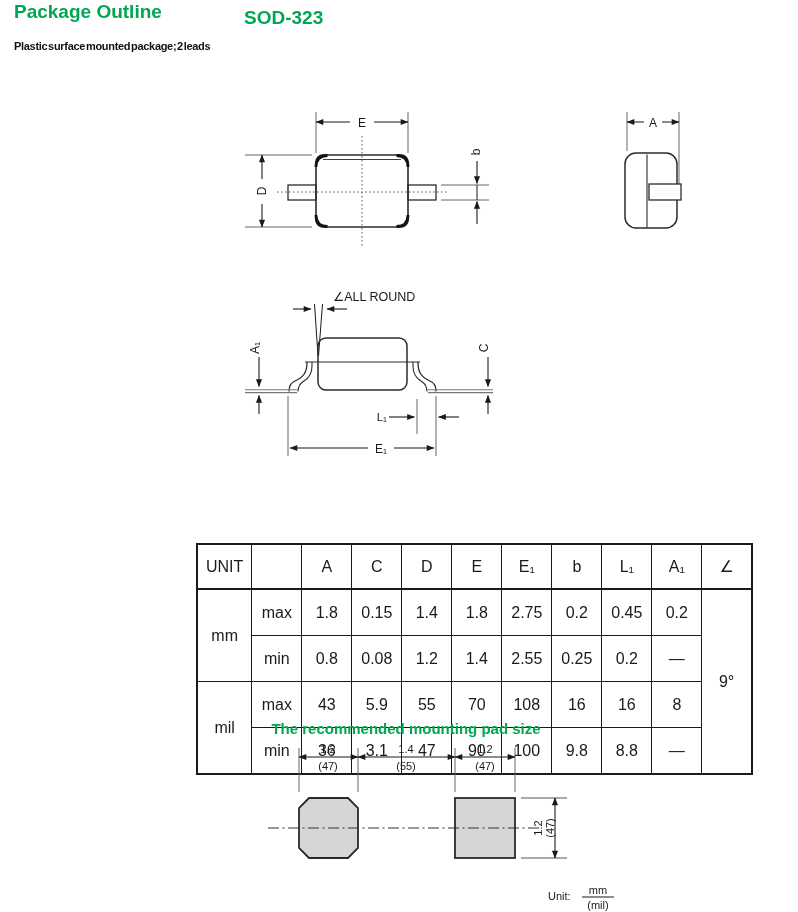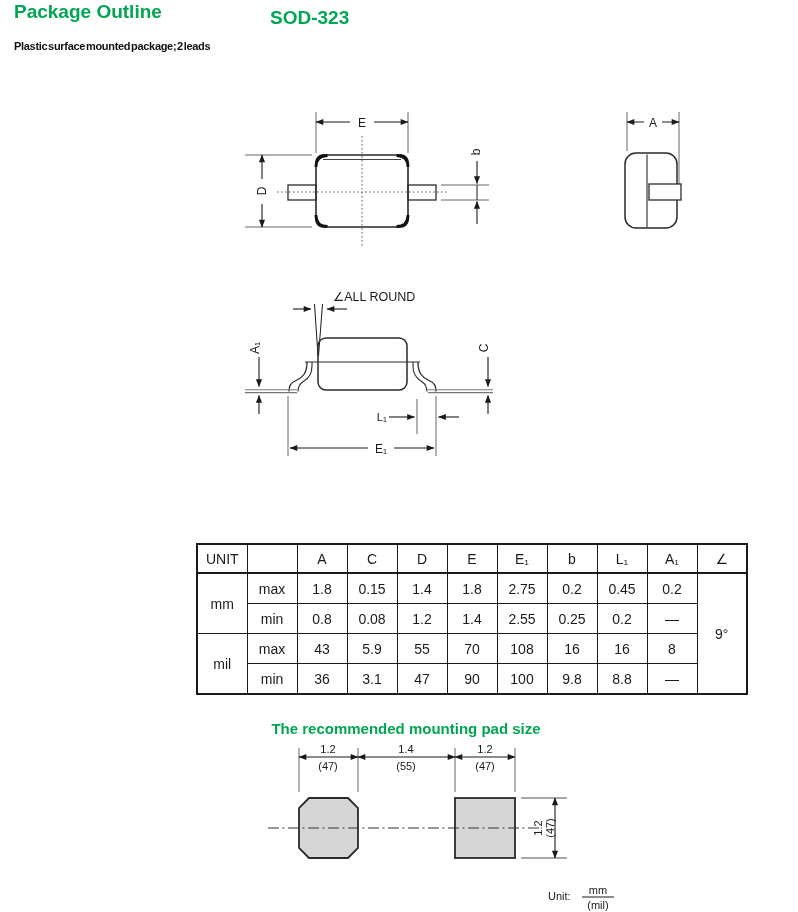--- a/index.html
+++ b/index.html
@@ -6,31 +6,31 @@
   body{width:798px;height:912px;position:relative;font-family:"Liberation Sans","DejaVu Sans",sans-serif;color:#1a1a1a;}
   .abs{position:absolute;}
   .title{font-size:19px;font-weight:bold;color:#00A651;letter-spacing:0px;}
   .subtitle{font-size:11px;font-weight:bold;color:#111;letter-spacing:-0.3px;word-spacing:-2px;}
   .green-heading{width:798px;text-align:center;font-size:15px;font-weight:bold;color:#00A651;}
   svg{position:absolute;overflow:visible;}
   svg text{font-family:"Liberation Sans","DejaVu Sans",sans-serif;fill:#1a1a1a;}
   .dimtxt{font-size:12px;}
   .smalltxt{font-size:11px;}
   table.dim{border-collapse:collapse;position:absolute;left:196px;top:543px;table-layout:fixed;}
-  table.dim td{border:1px solid #1a1a1a;text-align:center;vertical-align:middle;font-size:14px;color:#1a1a1a;padding:0;}
+  table.dim td{border:1px solid #1a1a1a;text-align:center;vertical-align:middle;font-size:16px;color:#1a1a1a;padding:8px;}
   table.dim{border:2px solid #1a1a1a;}
   table.dim tr.hdr td{height:27px;border-bottom-width:2px;}
   table.dim tr.datarow td{height:29px;}
   td.angle-cell{font-size:14px;}
 </style>
 </head>
 <body>
 
 <div class="abs title" style="left:14px;top:1px;">Package Outline</div>
-<div class="abs title" style="left:270px;top:7px;">SOD-323</div>
+<div class="abs title" style="left:244px;top:7px;">SOD-323</div>
 <div class="abs subtitle" style="left:14px;top:40px;">Plastic surface mounted package; 2 leads</div>
 
 <svg class="abs" style="left:230px;top:95px;" width="270" height="170" viewBox="230 95 270 170">
   <defs>
     <marker id="arT" viewBox="0 0 10 10" refX="9.5" refY="5" markerWidth="10" markerHeight="7" orient="auto-start-reverse">
       <path d="M0,1 L10,5 L0,9 Z" fill="#1a1a1a"></path>
     </marker>
   </defs>
 
   <line x1="316" y1="112" x2="316" y2="153" stroke="#666" stroke-width="1"></line>

